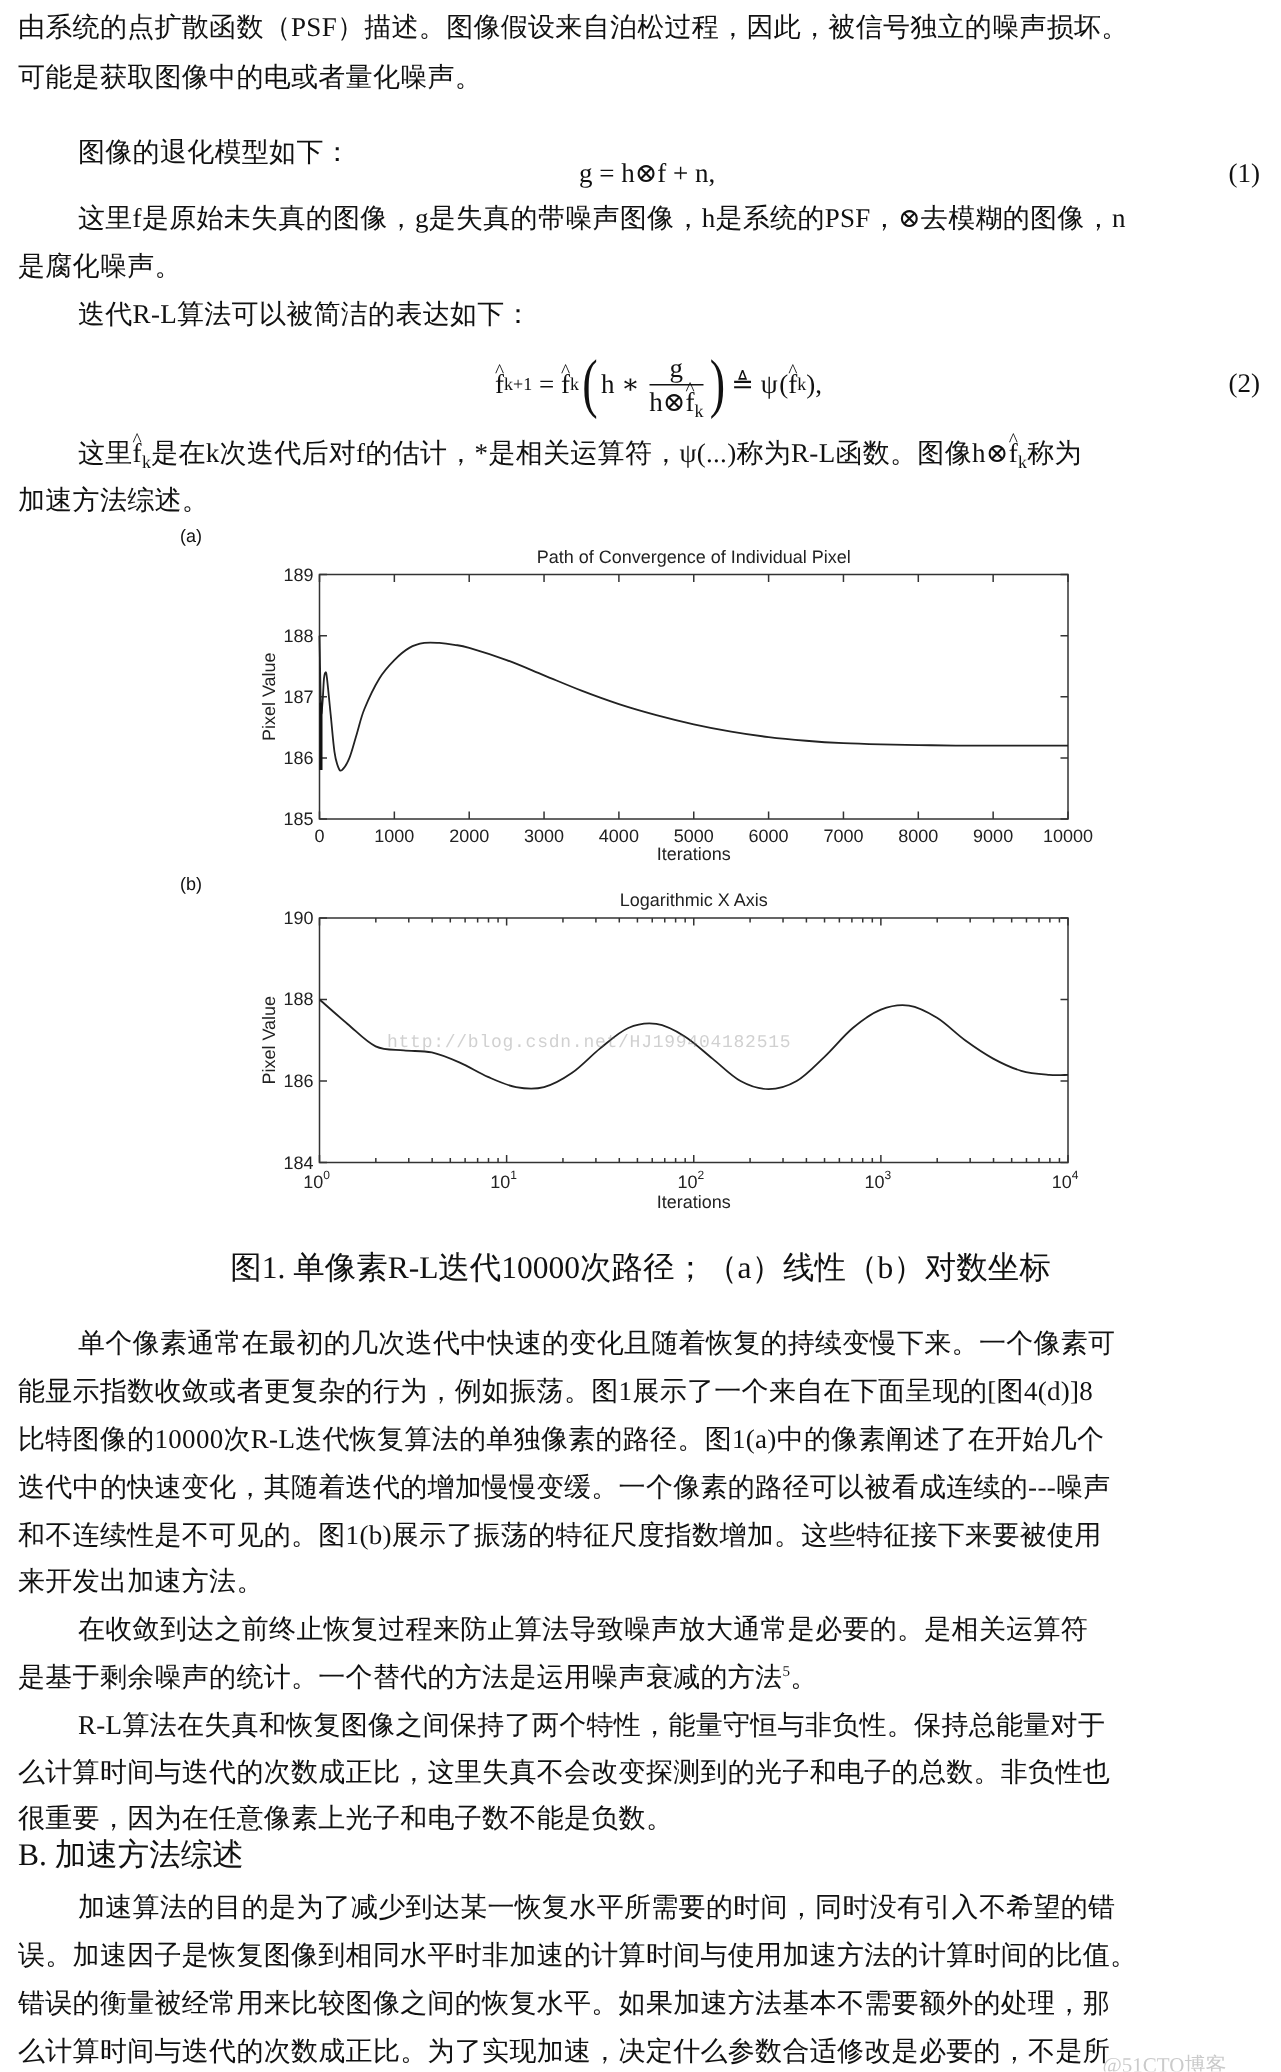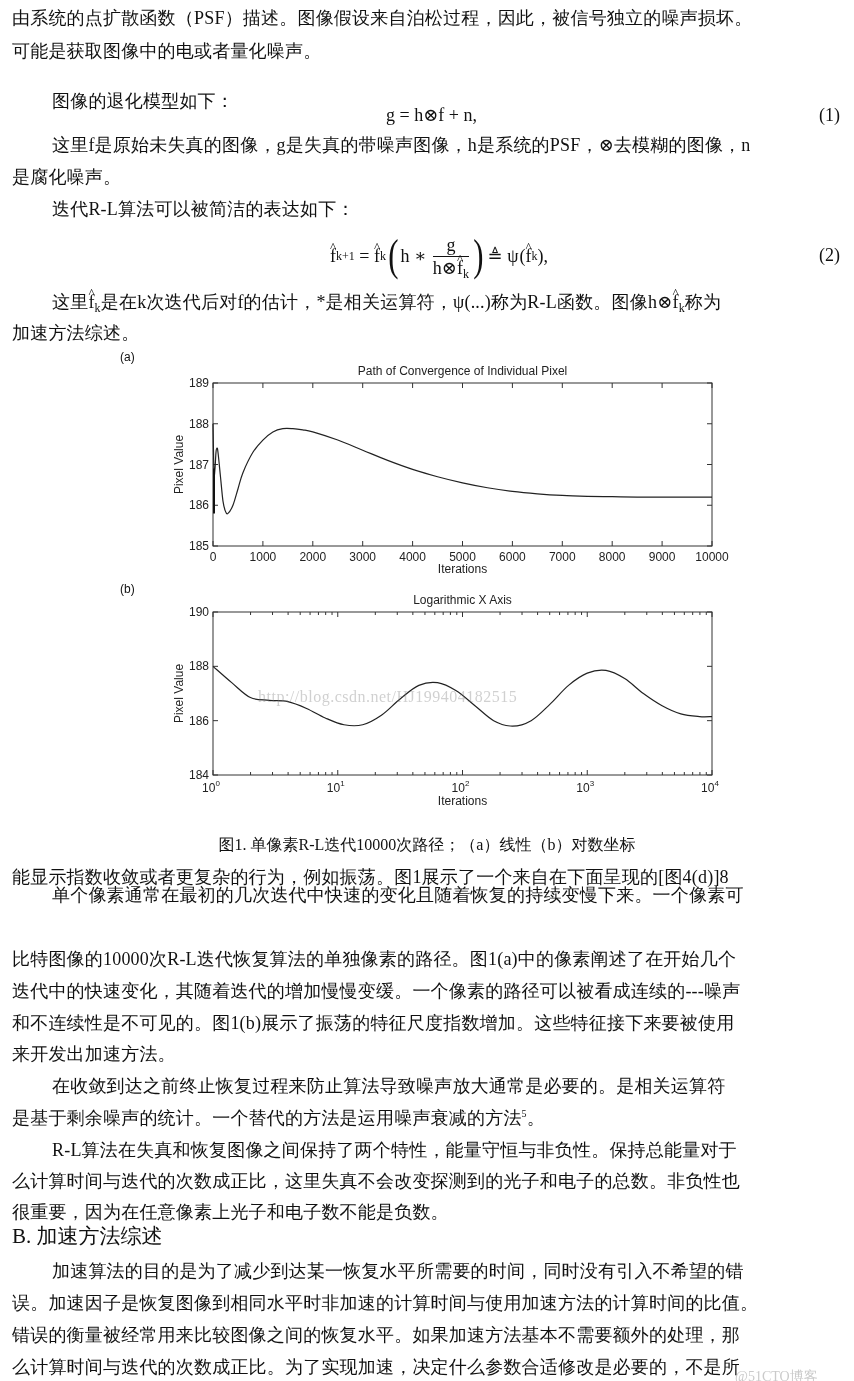--- a/index.html
+++ b/index.html
@@ -13,23 +13,23 @@
   .hat::before{content:"^";position:absolute;left:0;right:0;top:-9px;text-align:center;font-size:13px;}
   sub{font-size:12px;vertical-align:-4px;line-height:0;}
   sup{font-size:10px;vertical-align:7px;line-height:0;}
   .frac{display:inline-block;vertical-align:middle;text-align:center;margin:0 2px;}
   .frac .num{display:block;border-bottom:1px solid #111;padding:0 3px;line-height:22px;}
   .frac .den{display:block;line-height:22px;}
   .paren{display:inline-block;font-size:44px;line-height:40px;vertical-align:middle;transform:scaleX(0.7);font-weight:100;}
   .sans{font-family:"Liberation Sans","DejaVu Sans",sans-serif;}
   .panel-label{position:absolute;font-size:12px;}
   svg text{font-family:"Liberation Sans","DejaVu Sans",sans-serif;fill:#222;}
-  .caption{position:absolute;left:0;width:854px;top:834px;text-align:center;font-size:16px;line-height:22px;}
+  .caption{position:absolute;left:0;width:854px;top:834px;text-align:center;font-size:21px;line-height:22px;}
   .heading{position:absolute;left:12px;top:1222px;font-size:21px;line-height:28px;}
-  .watermark{position:absolute;left:258px;top:688px;font-family:Liberation Serif, serif;font-size:16px;color:rgba(120,120,120,0.35);white-space:nowrap;letter-spacing:0.5px;}
+  .watermark{position:absolute;left:258px;top:688px;font-family:Liberation Mono, monospace;font-size:12px;color:rgba(120,120,120,0.35);white-space:nowrap;letter-spacing:0.5px;}
   .wm2{position:absolute;left:735px;top:1352px;font-size:14px;color:rgba(150,150,150,0.5);font-family:Liberation Serif, serif;margin-top:16px;}
 </style>
 </head>
 <body>
 
 <div class="line" style="top:5px">由系统的点扩散函数（PSF）描述。图像假设来自泊松过程，因此，被信号独立的噪声损坏。</div>
 <div class="line" style="top:38px">可能是获取图像中的电或者量化噪声。</div>
 <div class="line indent" style="top:88px">图像的退化模型如下：</div>
 
 <div class="eq" style="left:386px;top:102px">g = h⊗f + n,</div>
@@ -222,21 +222,21 @@
     <text x="312.5" y="220" text-anchor="middle" font-size="12">Iterations</text>
     <text x="0" y="0" text-anchor="middle" font-size="12" transform="translate(33,108.5) rotate(-90)">Pixel Value</text>
     <path d="M63,81.33333333333334 C66.11875,84.04999999999998 75.47500000000001,92.4263888888887 81.7125,97.63333333333317 C87.95,102.84027777777764 94.1875,109.63194444444457 100.425,112.57500000000016 C106.6625,115.51805555555575 112.9,114.61249999999998 119.1375,115.29166666666667 C125.375,115.97083333333336 131.61249999999998,115.29166666666691 137.85,116.6500000000003 C144.0875,118.0083333333337 150.325,120.72500000000034 156.5625,123.44166666666698 C162.8,126.15833333333362 169.0375,130.23333333333352 175.275,132.95000000000016 C181.51250000000002,135.6666666666668 187.75,138.6097222222224 193.9875,139.74166666666682 C200.22500000000002,140.87361111111125 206.46249999999998,141.32638888888903 212.7,139.74166666666682 C218.9375,138.1569444444446 225.175,134.5347222222226 231.41250000000002,130.23333333333363 C237.65000000000003,125.93194444444467 243.88750000000002,118.91388888888868 250.125,113.93333333333302 C256.3625,108.95277777777737 262.59999999999997,103.06666666666632 268.8375,100.34999999999968 C275.075,97.63333333333304 281.3125,96.72777777777753 287.55,97.63333333333317 C293.7875,98.5388888888888 300.025,101.9347222222224 306.2625,105.78333333333349 C312.5,109.63194444444457 318.7375,115.74444444444416 324.975,120.7249999999997 C331.21250000000003,125.70555555555524 337.45,132.27083333333334 343.6875,135.66666666666669 C349.925,139.06250000000003 356.16249999999997,141.09999999999968 362.4,141.09999999999968 C368.6375,141.09999999999968 374.87499999999994,139.28888888888883 381.11249999999995,135.66666666666669 C387.34999999999997,132.04444444444454 393.58750000000003,125.25277777777798 399.82500000000005,119.36666666666682 C406.06250000000006,113.48055555555565 412.3,105.55694444444416 418.5375,100.34999999999968 C424.77500000000003,95.14305555555521 431.0125,90.61527777777769 437.25,88.125 C443.4875,85.63472222222231 449.72499999999997,84.50277777777798 455.9625,85.40833333333349 C462.2,86.313888888889 468.43749999999994,89.70972222222194 474.67499999999995,93.55833333333302 C480.91249999999997,97.40694444444411 487.15000000000003,103.97222222222223 493.38750000000005,108.5 C499.62500000000006,113.02777777777777 505.8625,117.32916666666637 512.1,120.7249999999997 C518.3375,124.12083333333302 524.575,127.06388888888887 530.8125,128.875 C537.05,130.68611111111113 544.3270833333333,131.13888888888877 549.525,131.59166666666653 C554.7229166666666,132.04444444444428 559.9208333333333,131.59166666666653 562,131.59166666666653" fill="none" stroke="#222" stroke-width="1.2"></path>
   </svg>
 
 <div class="watermark">http://blog.csdn.net/HJ199404182515</div>
 
 <div class="caption">图1. 单像素R-L迭代10000次路径；（a）线性（b）对数坐标</div>
 
 <div class="line indent" style="top:882px">单个像素通常在最初的几次迭代中快速的变化且随着恢复的持续变慢下来。一个像素可</div>
-<div class="line" style="top:864px">能显示指数收敛或者更复杂的行为，例如振荡。图1展示了一个来自在下面呈现的[图4(d)]8</div>
+<div class="line" style="top:914px">能显示指数收敛或者更复杂的行为，例如振荡。图1展示了一个来自在下面呈现的[图4(d)]8</div>
 <div class="line" style="top:946px">比特图像的10000次R-L迭代恢复算法的单独像素的路径。图1(a)中的像素阐述了在开始几个</div>
 <div class="line" style="top:978px">迭代中的快速变化，其随着迭代的增加慢慢变缓。一个像素的路径可以被看成连续的---噪声</div>
 <div class="line" style="top:1010px">和不连续性是不可见的。图1(b)展示了振荡的特征尺度指数增加。这些特征接下来要被使用</div>
 <div class="line" style="top:1041px">来开发出加速方法。</div>
 <div class="line indent" style="top:1073px">在收敛到达之前终止恢复过程来防止算法导致噪声放大通常是必要的。是相关运算符</div>
 <div class="line" style="top:1105px"><span>是基于剩余噪声的统计。一个替代的方法是运用噪声衰减的方法</span><sup>5</sup><span>。</span></div>
 <div class="line indent" style="top:1137px">R-L算法在失真和恢复图像之间保持了两个特性，能量守恒与非负性。保持总能量对于</div>
 <div class="line" style="top:1168px">么计算时间与迭代的次数成正比，这里失真不会改变探测到的光子和电子的总数。非负性也</div>
 <div class="line" style="top:1199px">很重要，因为在任意像素上光子和电子数不能是负数。</div>
 

